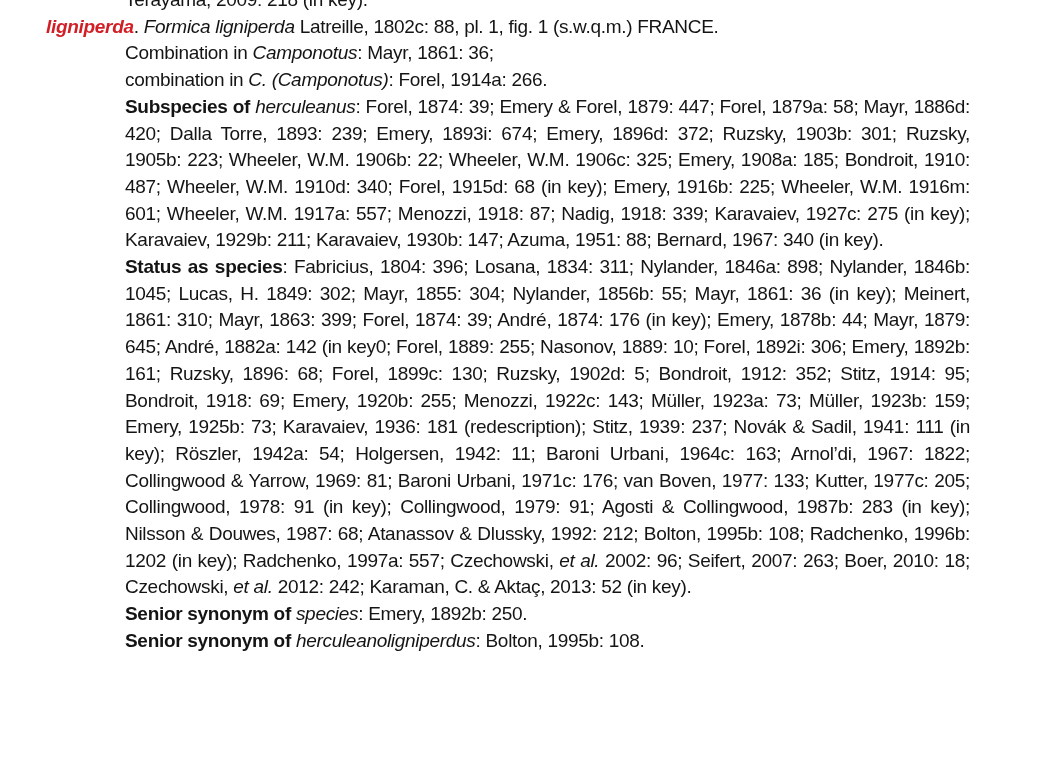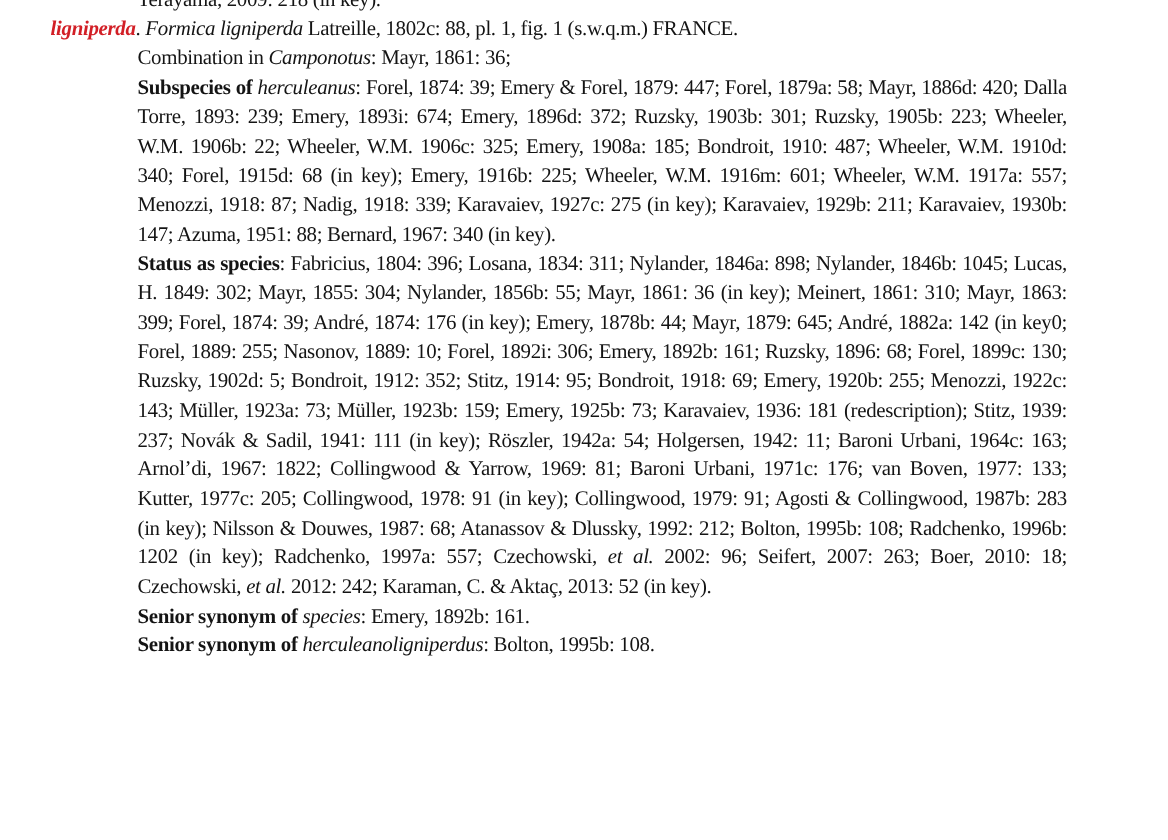--- a/index.html
+++ b/index.html
@@ -3,21 +3,21 @@
 <meta charset="utf-8">
 <style>
   * { margin:0; padding:0; box-sizing:border-box; }
   html, body { background:#ffffff; }
   .page {
     position:relative;
     width:1062px;
     height:764px;
     background:var(--page-bg, #ffffff);
     overflow:hidden;
-    font-family:Liberation Serif, serif;
+    font-family:Liberation Sans, sans-serif;
     color:var(--text-color, #141414);
   }
   .entry {
     position:absolute;
     left:125px;
     top:-13px;
     width:845px;
     font-size:19px;
     line-height:26.7px;
     text-align:justify;
@@ -33,18 +33,19 @@
   .s-linksep { color:var(--link-blue, #2222cc); }
 </style>
 </head>
 <body>
 
 <div class="page">
   <div class="entry">
       <p class="para body"><span class="s-normal">Terayama, 2009: 218 (in key).</span></p>
       <p class="para hanging"><span class="s-headword">ligniperda</span><span class="s-normal">. </span><span class="s-italic">Formica ligniperda</span><span class="s-normal"> Latreille, 1802c: 88, pl. 1, fig. 1 (s.w.q.m.) FRANCE.</span></p>
       <p class="para body"><span class="s-normal">Combination in </span><span class="s-italic">Camponotus</span><span class="s-normal">: Mayr, 1861: 36;</span></p>
+      <p class="para body"><span class="s-normal">combination in </span><span class="s-italic">C. (Camponotus)</span><span class="s-normal">: Forel, 1914a: 266.</span></p>
       <p class="para body"><span class="s-bold">Subspecies of </span><span class="s-italic">herculeanus</span><span class="s-normal">: Forel, 1874: 39; Emery &amp; Forel, 1879: 447; Forel, 1879a: 58; Mayr, 1886d: 420; Dalla Torre, 1893: 239; Emery, 1893i: 674; Emery, 1896d: 372; Ruzsky, 1903b: 301; Ruzsky, 1905b: 223; Wheeler, W.M. 1906b: 22; Wheeler, W.M. 1906c: 325; Emery, 1908a: 185; Bondroit, 1910: 487; Wheeler, W.M. 1910d: 340; Forel, 1915d: 68 (in key); Emery, 1916b: 225; Wheeler, W.M. 1916m: 601; Wheeler, W.M. 1917a: 557; Menozzi, 1918: 87; Nadig, 1918: 339; Karavaiev, 1927c: 275 (in key); Karavaiev, 1929b: 211; Karavaiev, 1930b: 147; Azuma, 1951: 88; Bernard, 1967: 340 (in key).</span></p>
       <p class="para body"><span class="s-bold">Status as species</span><span class="s-normal">: Fabricius, 1804: 396; Losana, 1834: 311; Nylander, 1846a: 898; Nylander, 1846b: 1045; Lucas, H. 1849: 302; Mayr, 1855: 304; Nylander, 1856b: 55; Mayr, 1861: 36 (in key); Meinert, 1861: 310; Mayr, 1863: 399; Forel, 1874: 39; André, 1874: 176 (in key); Emery, 1878b: 44; Mayr, 1879: 645; André, 1882a: 142 (in key0; Forel, 1889: 255; Nasonov, 1889: 10; Forel, 1892i: 306; Emery, 1892b: 161; Ruzsky, 1896: 68; Forel, 1899c: 130; Ruzsky, 1902d: 5; Bondroit, 1912: 352; Stitz, 1914: 95; Bondroit, 1918: 69; Emery, 1920b: 255; Menozzi, 1922c: 143; Müller, 1923a: 73; Müller, 1923b: 159; Emery, 1925b: 73; Karavaiev, 1936: 181 (redescription); Stitz, 1939: 237; Novák &amp; Sadil, 1941: 111 (in key); Röszler, 1942a: 54; Holgersen, 1942: 11; Baroni Urbani, 1964c: 163; Arnol’di, 1967: 1822; Collingwood &amp; Yarrow, 1969: 81; Baroni Urbani, 1971c: 176; van Boven, 1977: 133; Kutter, 1977c: 205; Collingwood, 1978: 91 (in key); Collingwood, 1979: 91; Agosti &amp; Collingwood, 1987b: 283 (in key); Nilsson &amp; Douwes, 1987: 68; Atanassov &amp; Dlussky, 1992: 212; Bolton, 1995b: 108; Radchenko, 1996b: 1202 (in key); Radchenko, 1997a: 557; Czechowski, </span><span class="s-italic">et al.</span><span class="s-normal"> 2002: 96; Seifert, 2007: 263; Boer, 2010: 18; Czechowski, </span><span class="s-italic">et al.</span><span class="s-normal"> 2012: 242; Karaman, C. &amp; Aktaç, 2013: 52 (in key).</span></p>
-      <p class="para body"><span class="s-bold">Senior synonym of </span><span class="s-italic">species</span><span class="s-normal">: Emery, 1892b: 161.</span></p>
+      <p class="para body"><span class="s-bold">Senior synonym of </span><span class="s-italic">species</span><span class="s-normal">: Emery, 1892b: 250.</span></p>
       <p class="para body"><span class="s-bold">Senior synonym of </span><span class="s-italic">herculeanoligniperdus</span><span class="s-normal">: Bolton, 1995b: 108.</span></p>
     </div>
 </div>
 
 </body></html>

